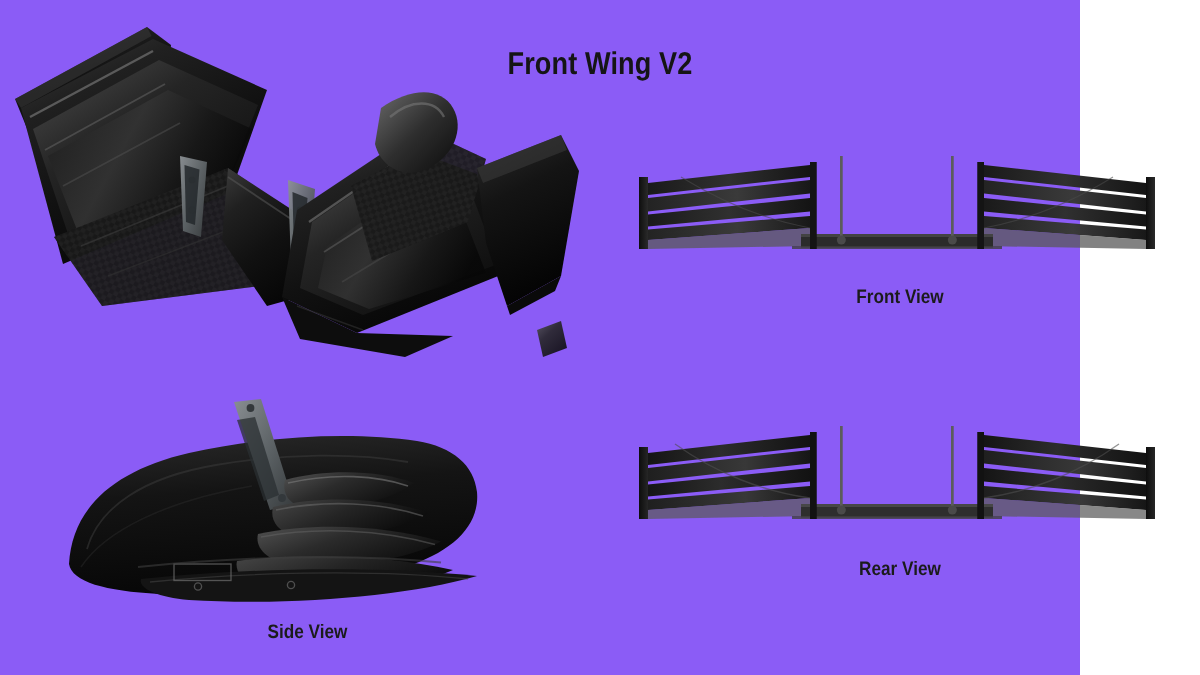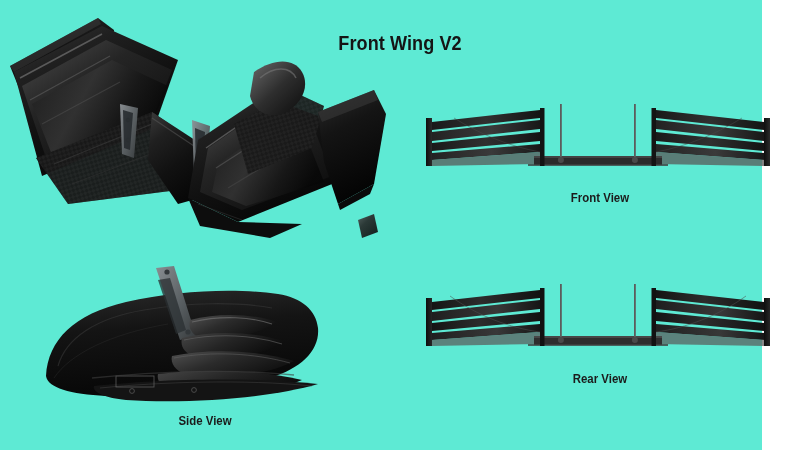--- a/index.html
+++ b/index.html
@@ -15,22 +15,21 @@
     overflow: hidden;
     font-family: "Liberation Sans", sans-serif;
     color: #1a1a1a;
   }
 
   .stage {
     position: absolute;
     inset: 0;
     width: 720px;
     height: 450px;
-    background: #5eead4;
-    padding-left: 42px;
+    background: #8b5cf6;
   }
 
   
   .doc-title {
     position: absolute;
     left: 0;
     top: 31px;
     width: 800px;
     text-align: center;
     font-family: "Liberation Sans", sans-serif;

